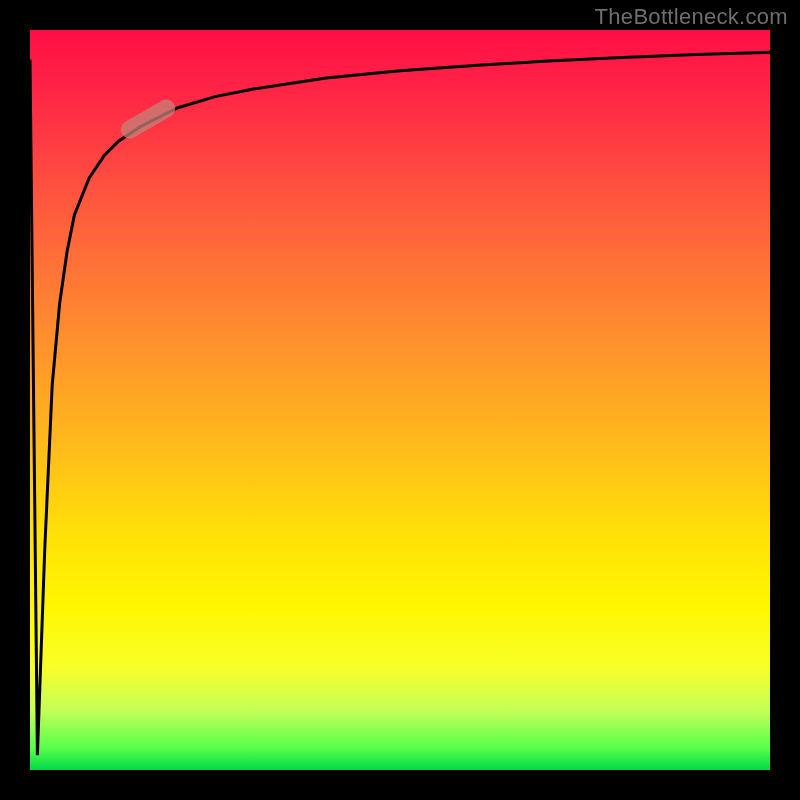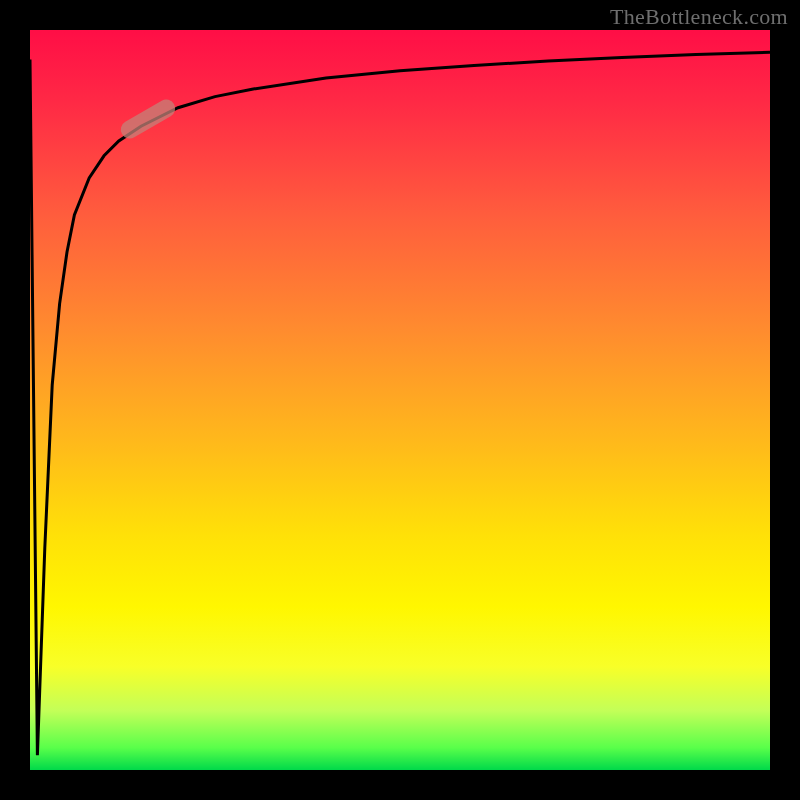--- a/index.html
+++ b/index.html
@@ -42,21 +42,20 @@
       #00d94a 100%
     );
   }
   .watermark {
     position: absolute;
     top: 4px;
     right: 12px;
     color: #6e6e6e;
     font-size: 22px;
     letter-spacing: 0.3px;
-    font-family: Liberation Serif, serif;
   }
   svg.curve {
     position: absolute;
     top: 30px;
     left: 30px;
     width: 740px;
     height: 740px;
     overflow: visible;
   }
   .marker {

